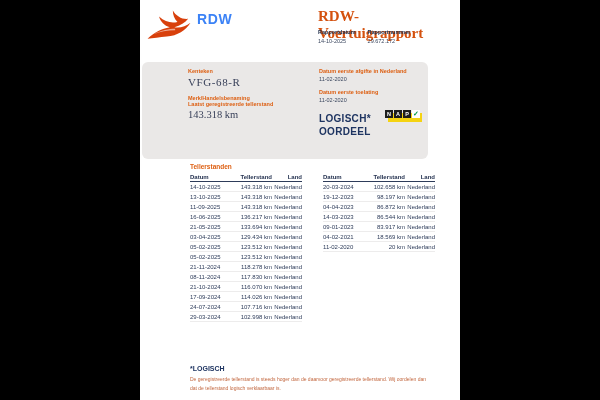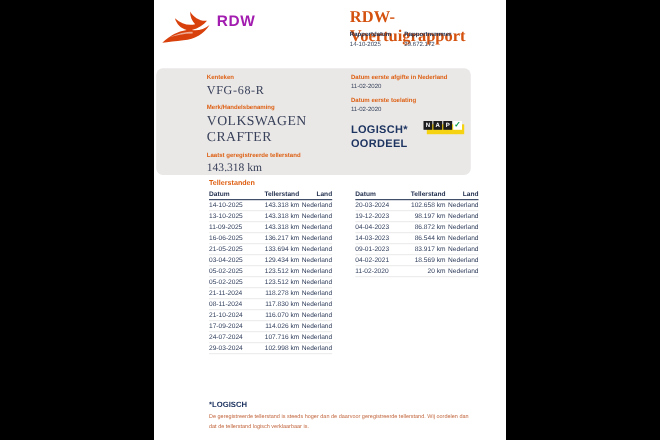--- a/index.html
+++ b/index.html
@@ -3,21 +3,21 @@
 <meta charset="utf-8">
 <style>
   * { margin:0; padding:0; box-sizing:border-box; }
   html,body { width:600px; height:400px; background:#000; overflow:hidden;
               font-family:"Liberation Sans", sans-serif; }
   .page { position:relative; margin-left:140px; width:320px; height:400px; background:#fff; }
 
   
   .logo-svg { position:absolute; left:6px; top:7px; width:46px; height:36px; }
   .logo-text { position:absolute; left:57px; top:11px; font-weight:bold; font-size:14px;
-               letter-spacing:.6px; color:#a21caf; }
+               letter-spacing:.6px; color:#3b82f6; }
   .report-title { position:absolute; left:178px; top:8px; font-family:"Liberation Serif", serif;
                   font-weight:bold; font-size:15px; color:#d4510e; }
   .meta { position:absolute; left:178px; top:29px; display:flex; gap:12px; }
   .meta .lab { font-weight:bold; font-size:5.5px; color:#22304d; }
   .meta .val { font-size:5.5px; color:#3a465e; margin-top:3px; }
 
   
   .infobox { position:absolute; left:2px; top:62px; width:286px; height:97px;
              background:#eae8e7; border-radius:6px; }
   .tail { position:absolute; left:6px; top:86px; width:0; height:0;
@@ -84,24 +84,20 @@
     </div>
   </div>
 
   <div class="infobox">
     <div class="tail"></div>
 
     <div class="col-left">
       <div class="olabel">Kenteken</div>
       <div class="kenteken">VFG-68-R</div>
       <div class="olabel">Merk/Handelsbenaming</div>
-      <div class="merk-wrap">
-        <div class="merk-line">VOLKSWAGEN</div>
-        <div class="merk-line">CRAFTER</div>
-      </div>
       <div class="olabel">Laatst geregistreerde tellerstand</div>
       <div class="teller">143.318 km</div>
     </div>
 
     <div class="col-right">
       <div class="olabel">Datum eerste afgifte in Nederland</div>
       <div class="val">11-02-2020</div>
       <div class="olabel">Datum eerste toelating</div>
       <div class="val">11-02-2020</div>
       <div class="oordeel">

